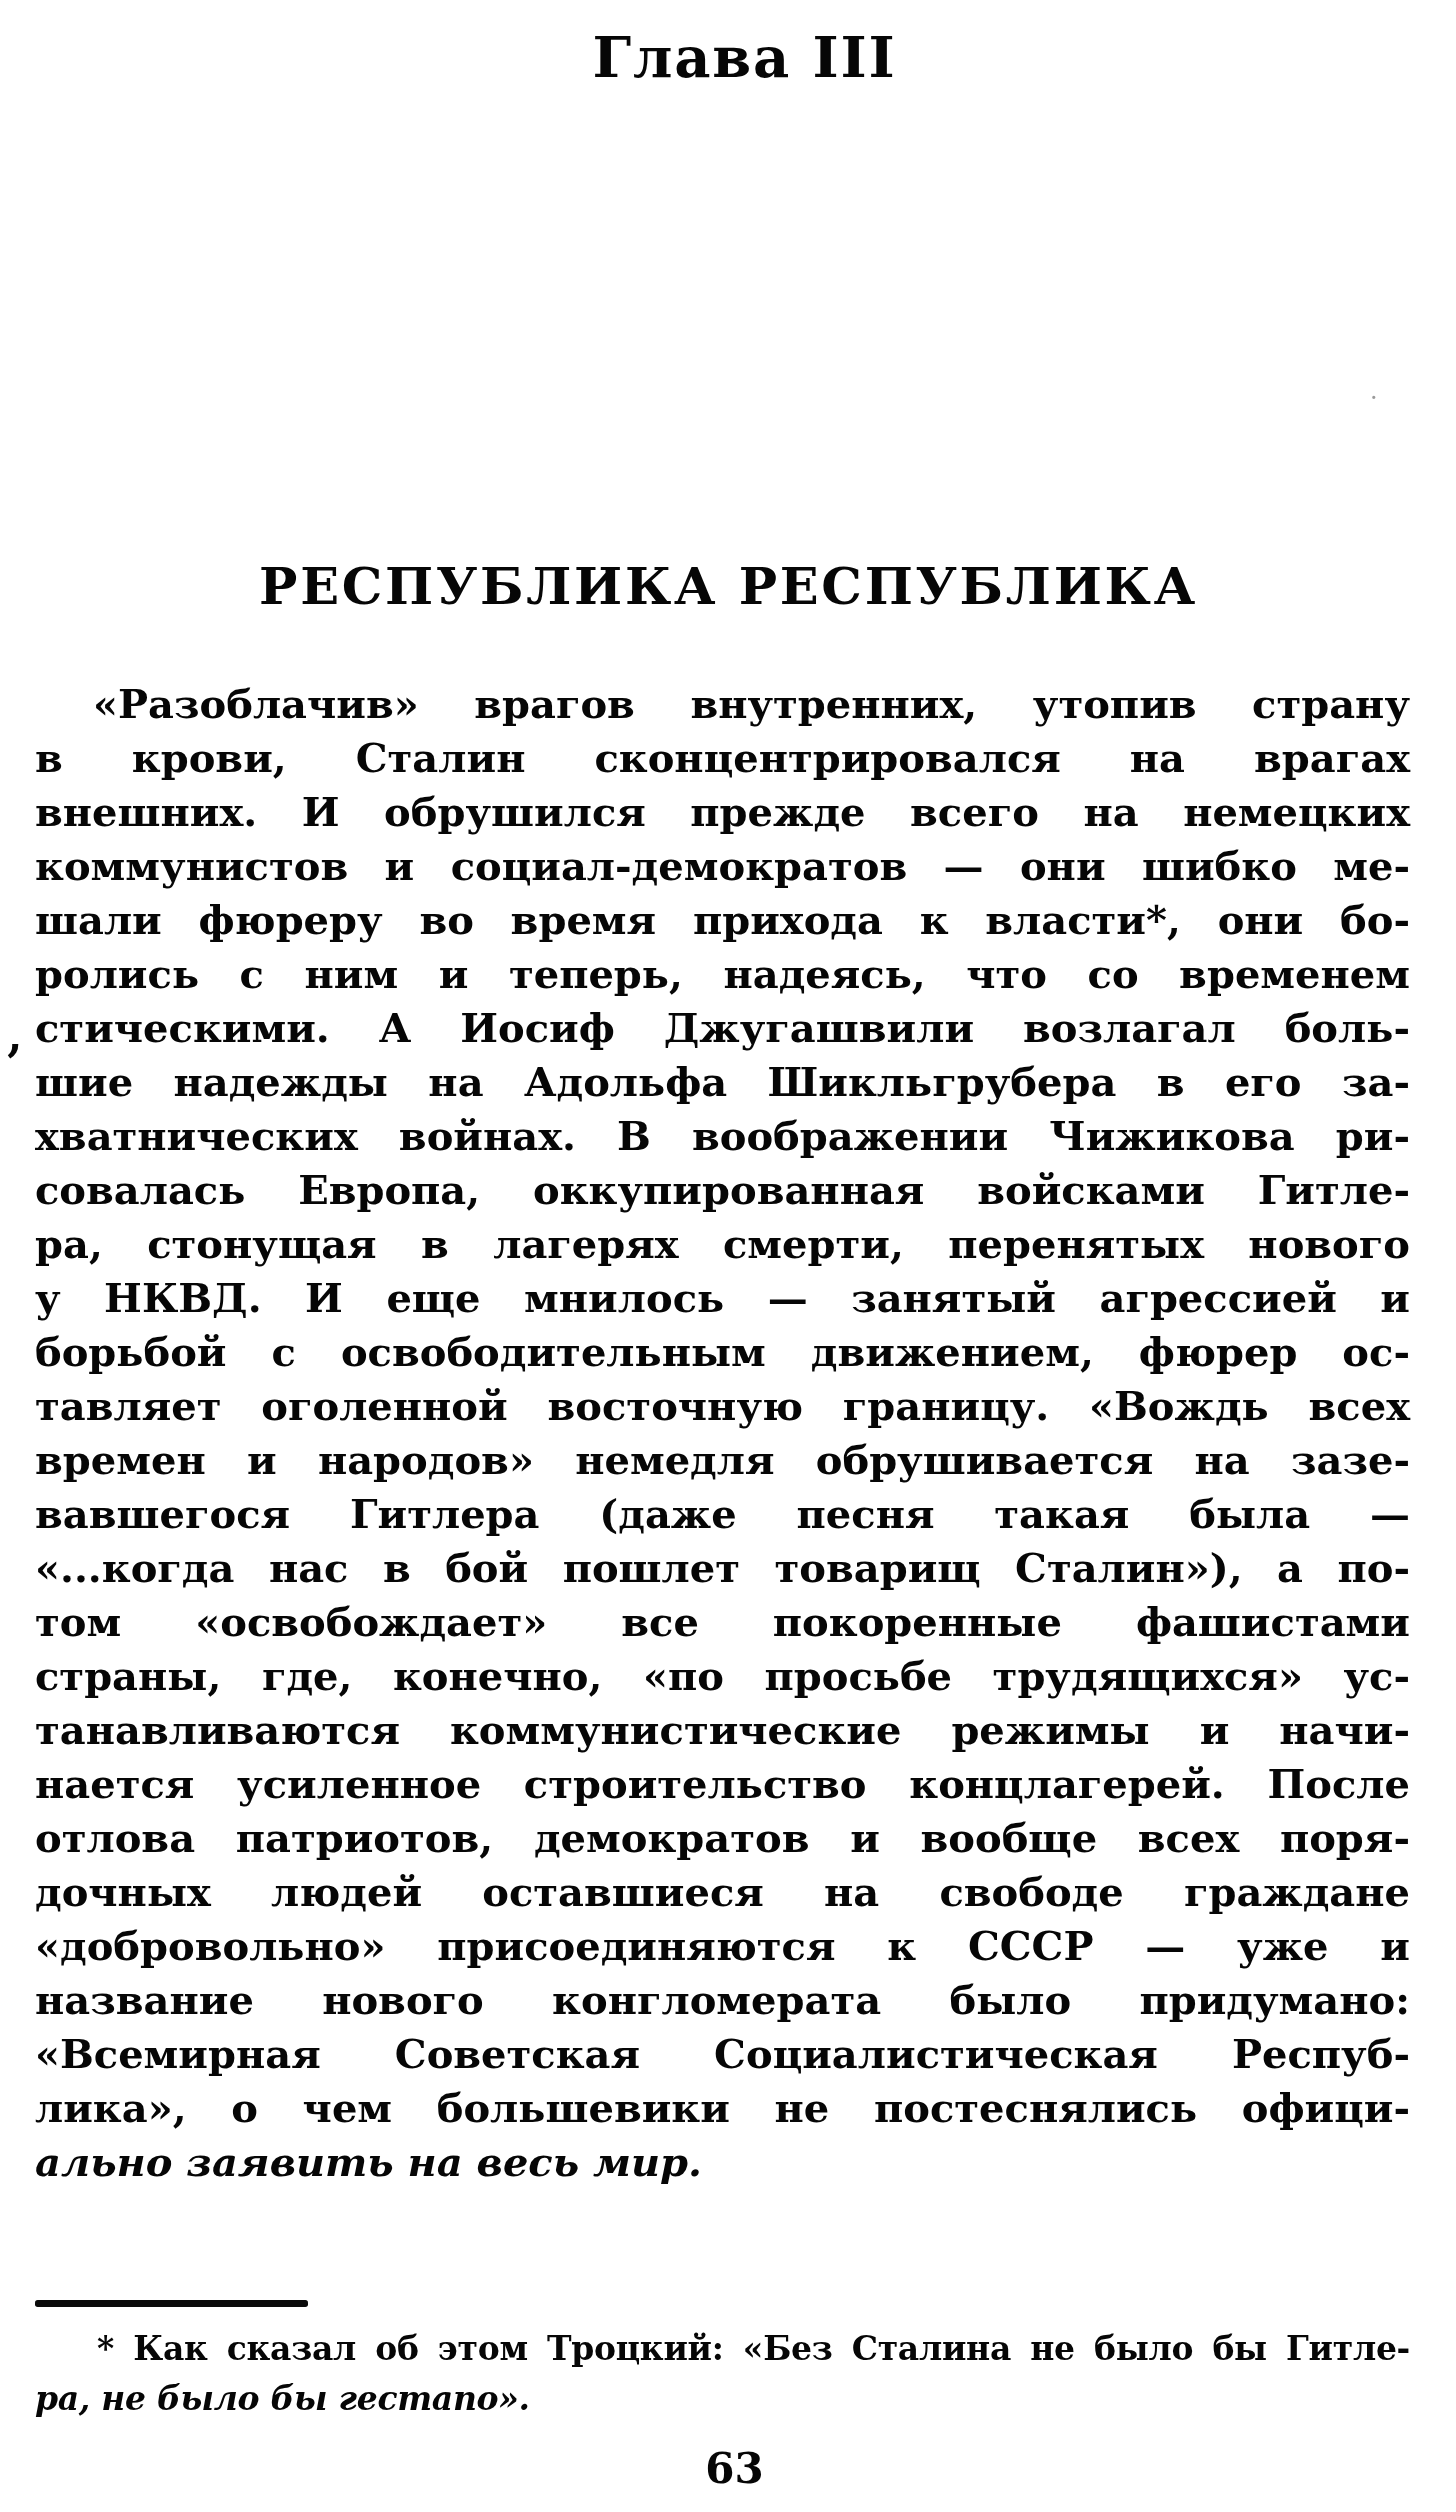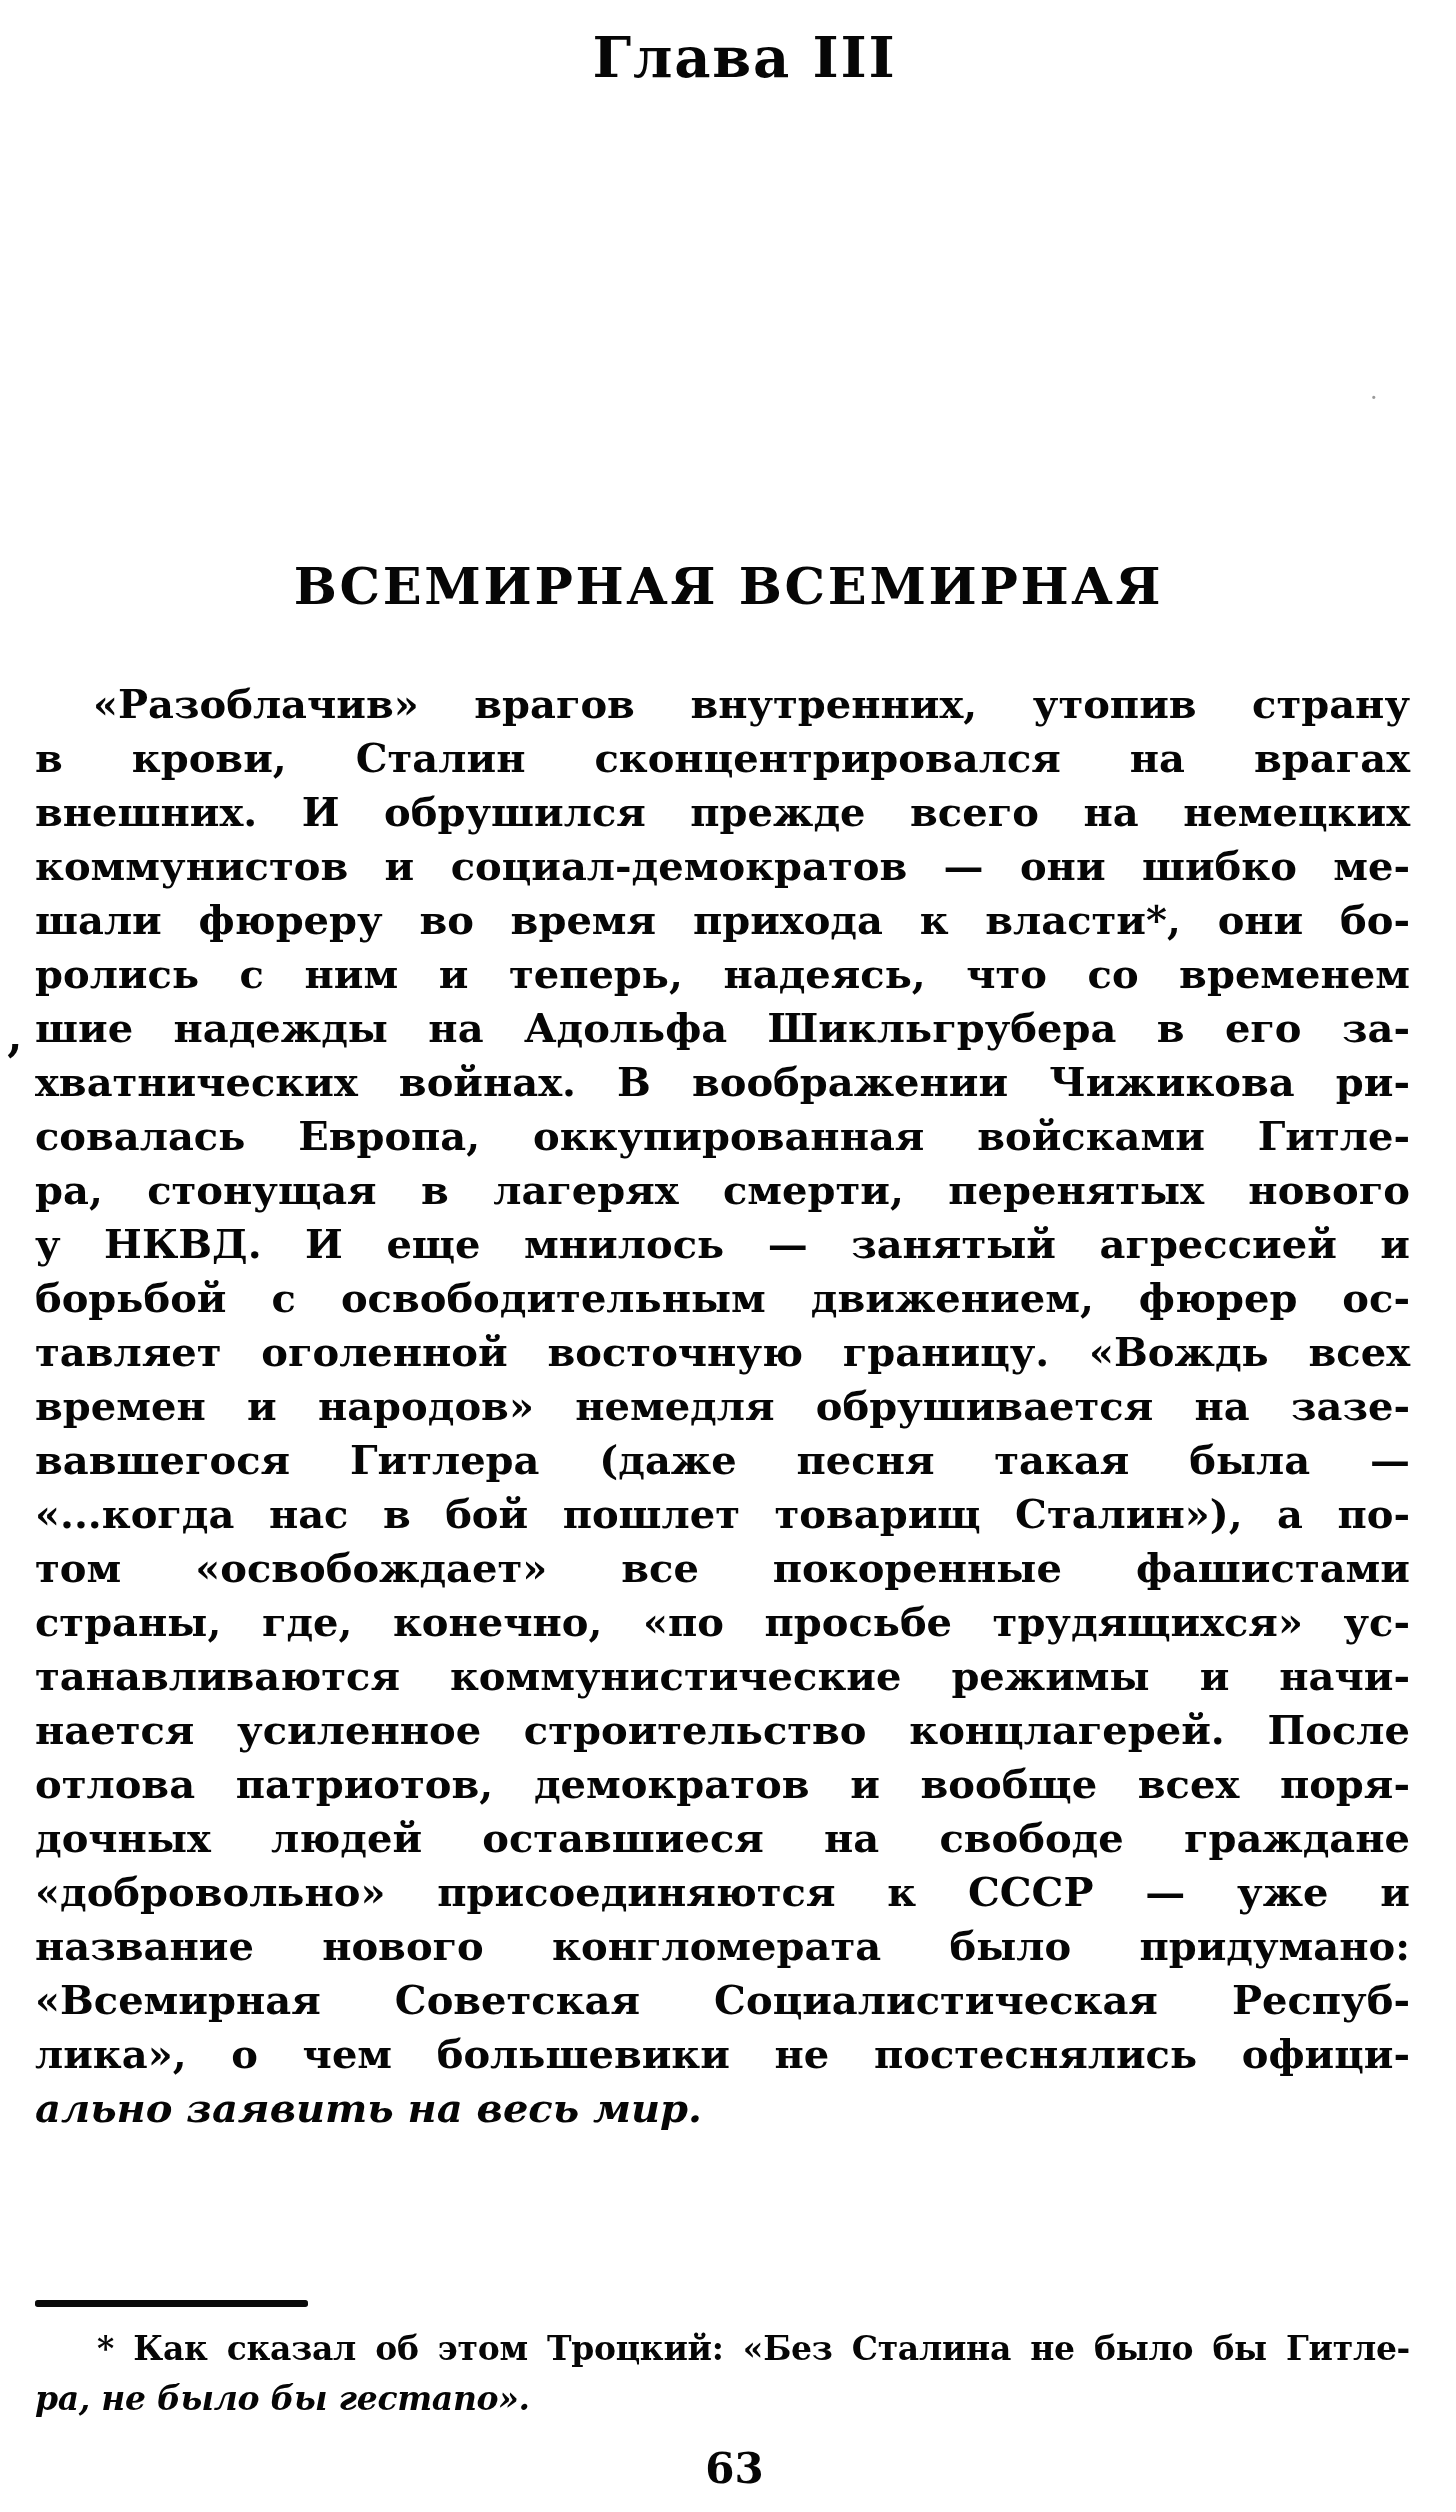--- a/index.html
+++ b/index.html
@@ -87,29 +87,30 @@
     line-height: 1;
   }
 </style>
 </head>
 <body>
 
 <div class="page">
 
   <div class="chapter-title">Глава III</div>
 
-  <div class="section-heading">ВСЕМИРНАЯ ВСЕМИРНАЯ</div>
+  <div class="section-heading">РЕСПУБЛИКА РЕСПУБЛИКА</div>
 
   <div class="body-text">
     <div class="jline indent-first">«Разоблачив» врагов внутренних, утопив страну</div>
     <div class="jline">в крови, Сталин сконцентрировался на врагах</div>
     <div class="jline">внешних. И обрушился прежде всего на немецких</div>
     <div class="jline">коммунистов и социал-демократов — они шибко ме-</div>
     <div class="jline">шали фюреру во время прихода к власти*, они бо-</div>
     <div class="jline">ролись с ним и теперь, надеясь, что со временем</div>
+    <div class="jline">стическими. А Иосиф Джугашвили возлагал боль-</div>
     <div class="jline">шие надежды на Адольфа Шикльгрубера в его за-</div>
     <div class="jline">хватнических войнах. В воображении Чижикова ри-</div>
     <div class="jline">совалась Европа, оккупированная войсками Гитле-</div>
     <div class="jline">ра, стонущая в лагерях смерти, перенятых нового</div>
     <div class="jline">у НКВД. И еще мнилось — занятый агрессией и</div>
     <div class="jline">борьбой с освободительным движением, фюрер ос-</div>
     <div class="jline">тавляет оголенной восточную границу. «Вождь всех</div>
     <div class="jline">времен и народов» немедля обрушивается на зазе-</div>
     <div class="jline">вавшегося Гитлера (даже песня такая была —</div>
     <div class="jline">«...когда нас в бой пошлет товарищ Сталин»), а по-</div>

